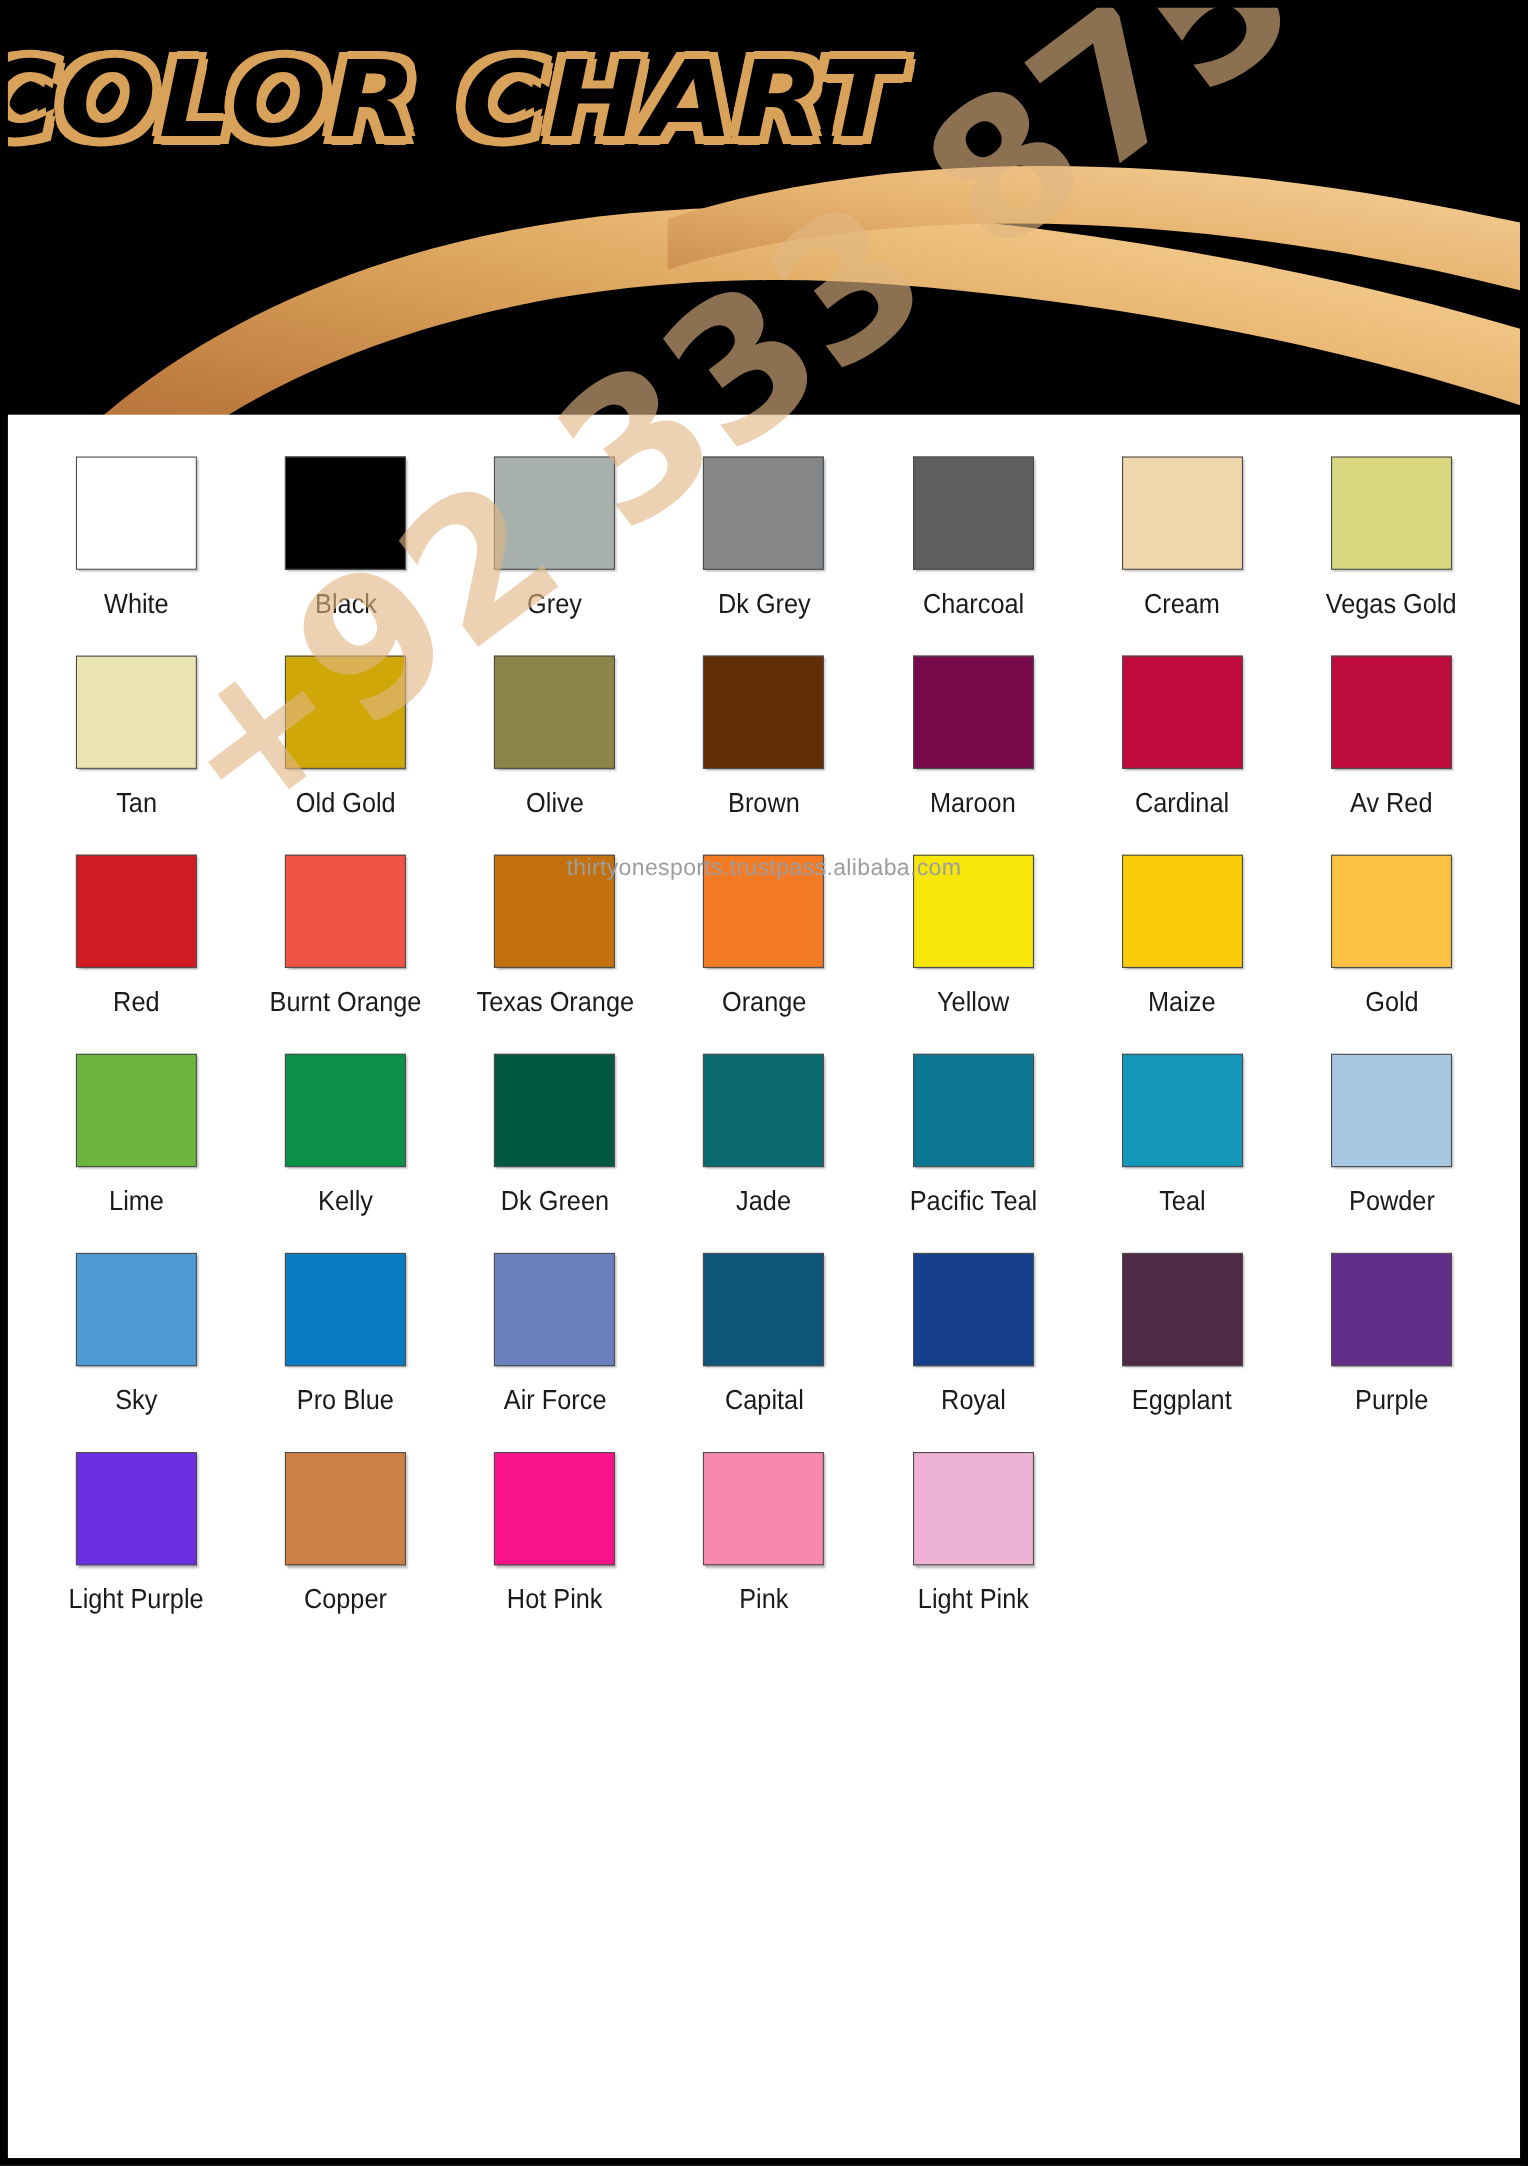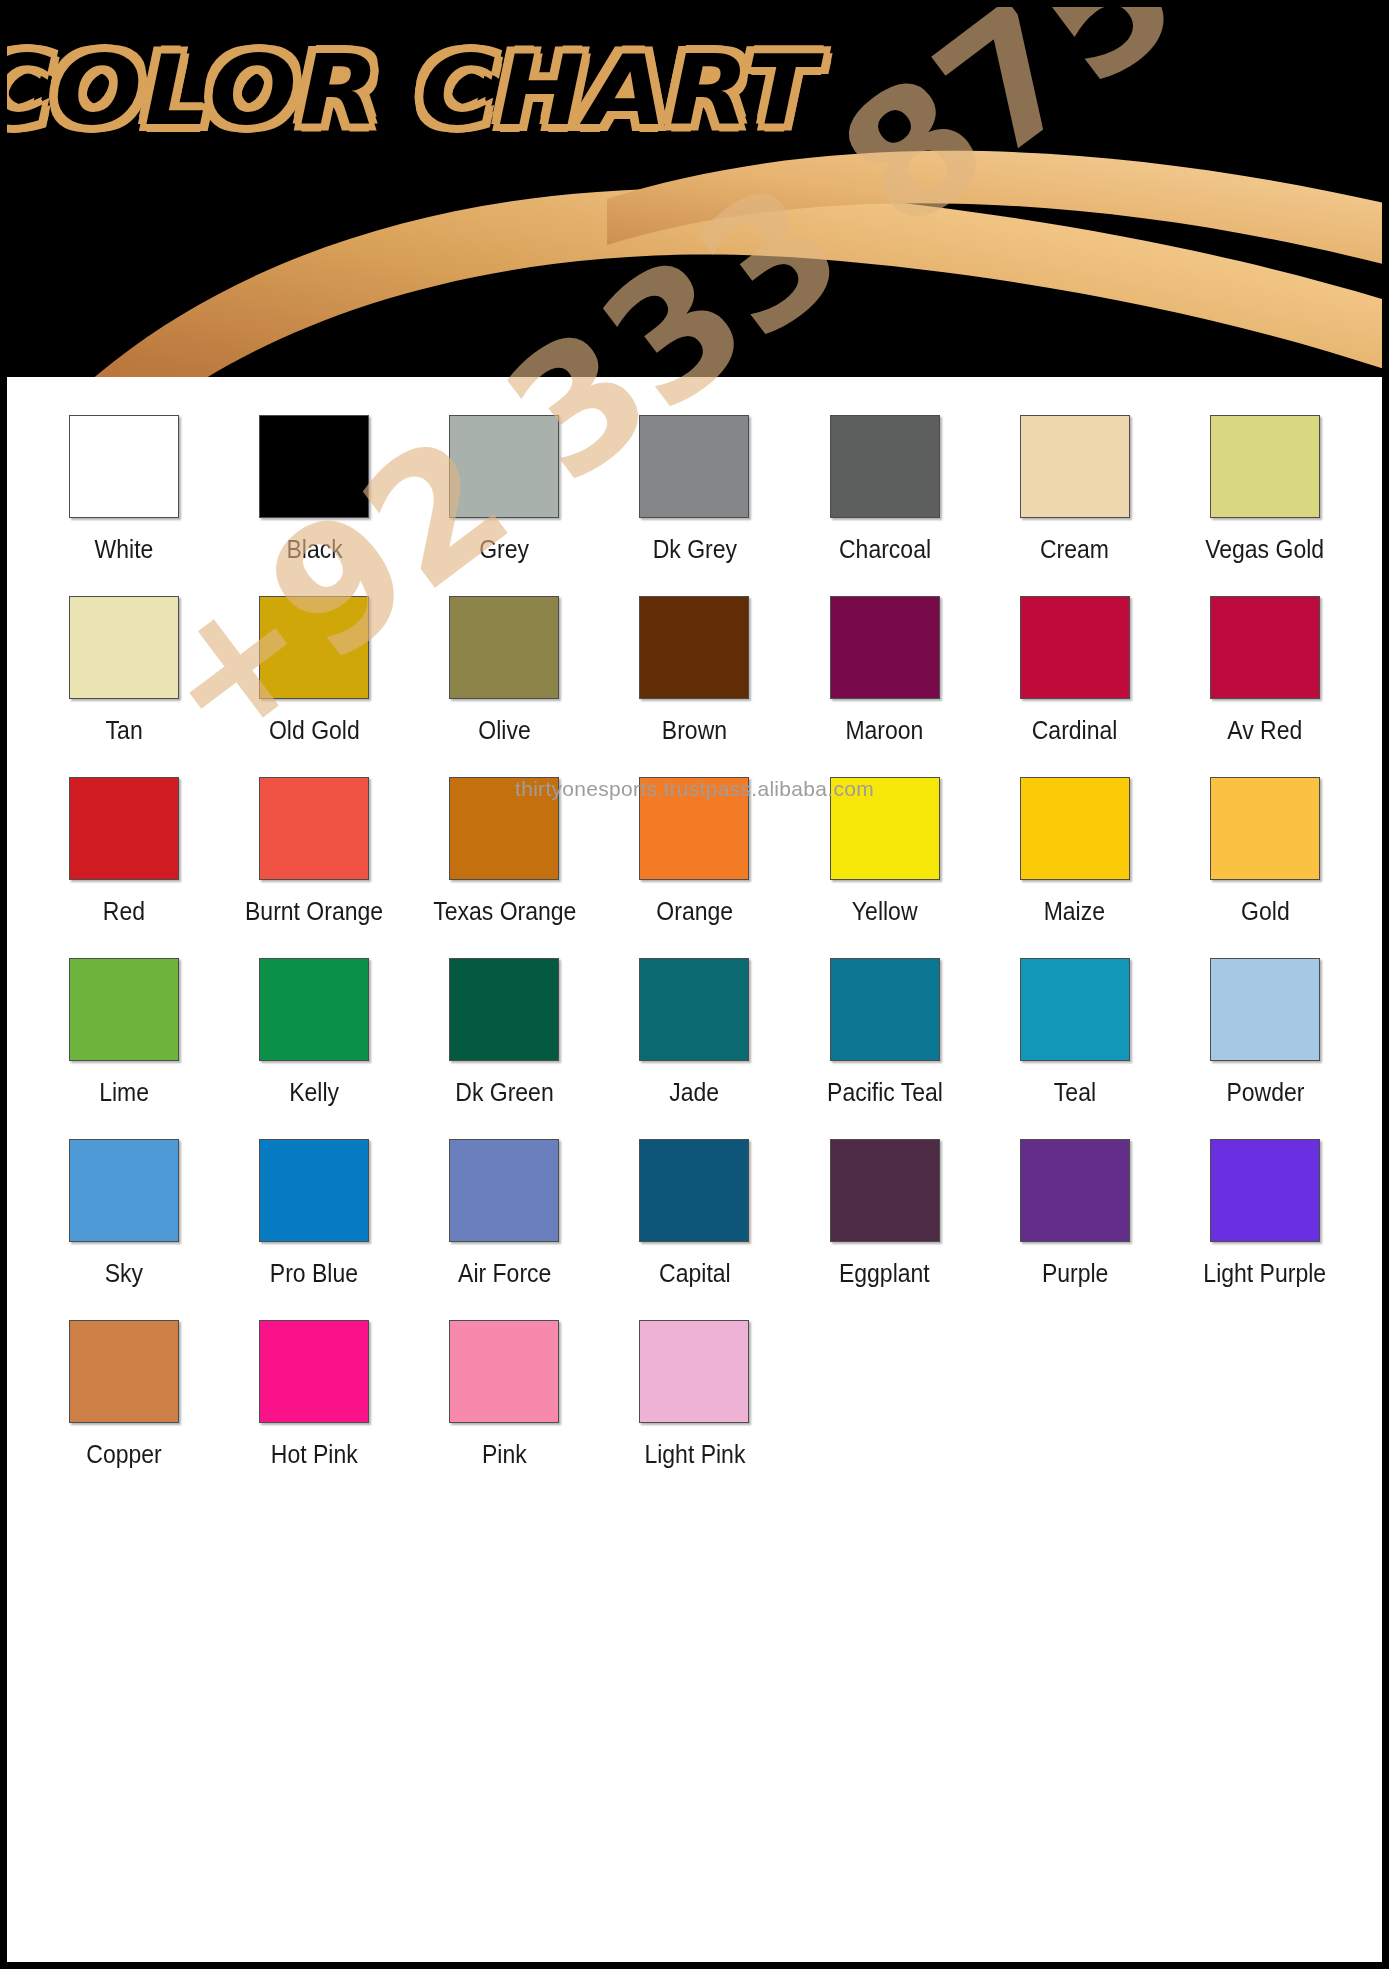--- a/index.html
+++ b/index.html
@@ -295,20 +295,24 @@
           </div>
           <div class="cell">
             <div class="swatch" style="background: rgb(107, 127, 190);"></div>
             <div class="swatch-label">Air Force</div>
           </div>
           <div class="cell">
             <div class="swatch" style="background: rgb(13, 85, 121);"></div>
             <div class="swatch-label">Capital</div>
           </div>
           <div class="cell">
+            <div class="swatch" style="background: rgb(22, 64, 140);"></div>
+            <div class="swatch-label">Royal</div>
+          </div>
+          <div class="cell">
             <div class="swatch" style="background: rgb(77, 43, 69);"></div>
             <div class="swatch-label">Eggplant</div>
           </div>
           <div class="cell">
             <div class="swatch" style="background: rgb(99, 45, 138);"></div>
             <div class="swatch-label">Purple</div>
           </div>
           <div class="cell">
             <div class="swatch" style="background: rgb(106, 47, 224);"></div>
             <div class="swatch-label">Light Purple</div>

